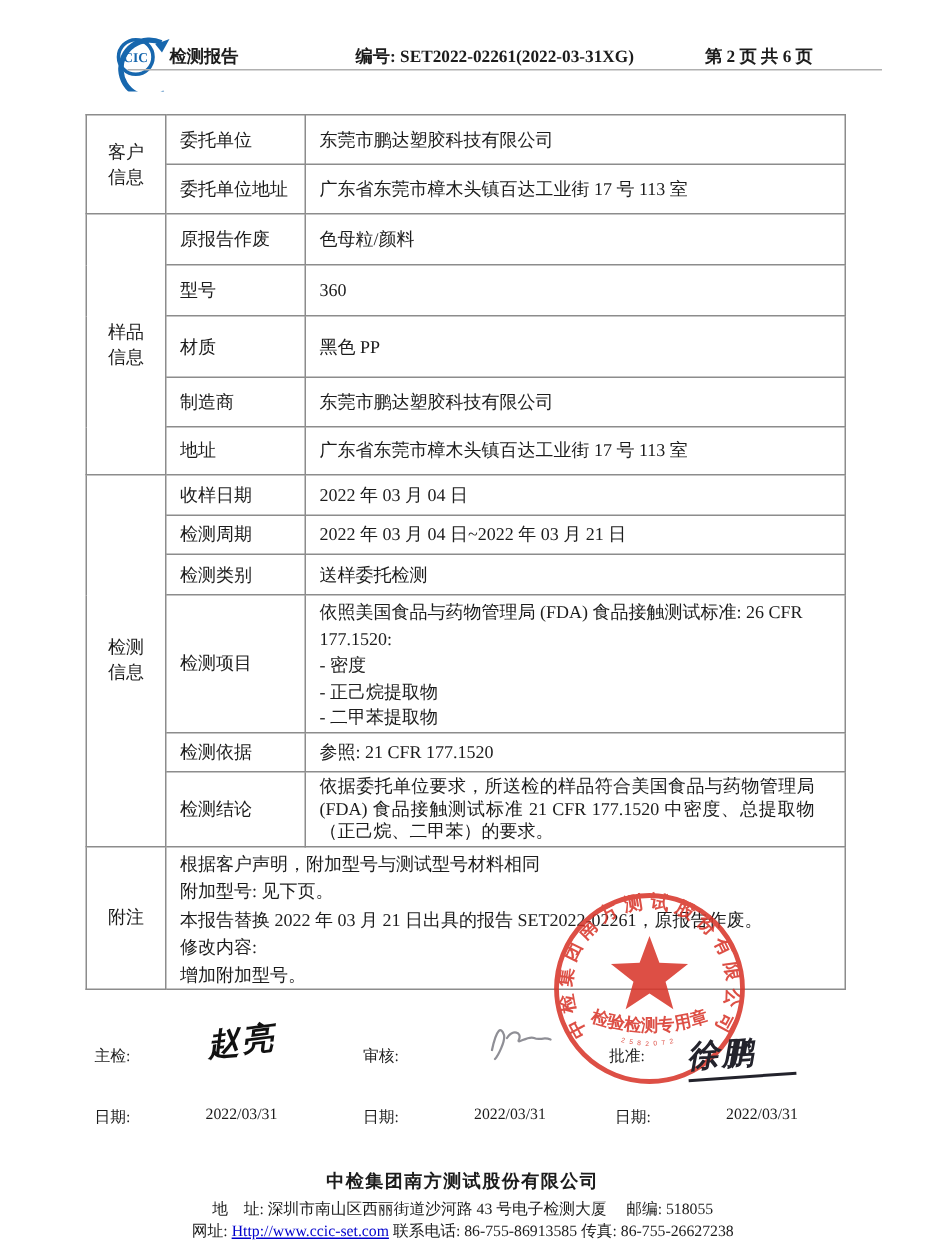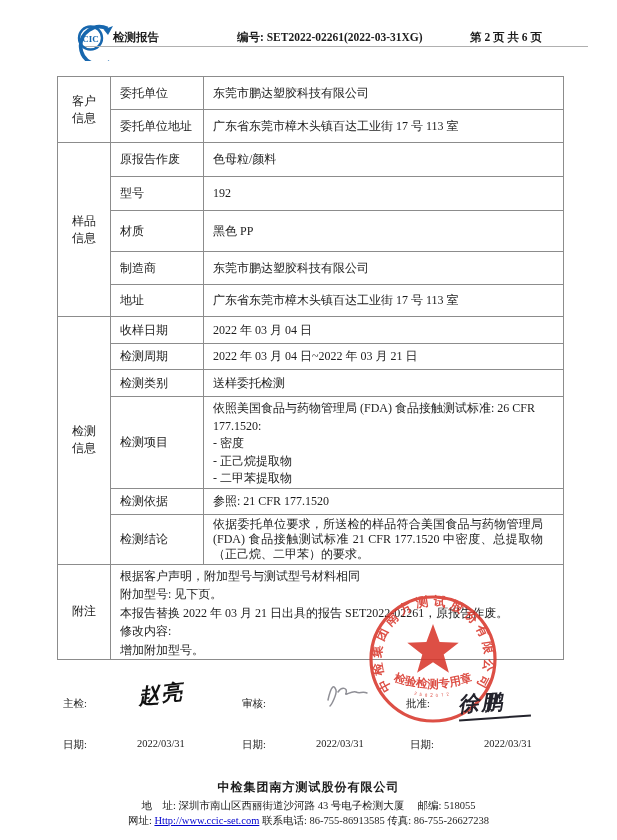--- a/index.html
+++ b/index.html
@@ -121,21 +121,21 @@
       <tr style="height:34px">
         <td class="sec" rowspan="5">
           <span class="secline">样品</span>
           <span class="secline">信息</span>
         </td>
         <td class="lbl">原报告作废</td>
         <td class="val">色母粒/颜料</td>
       </tr>
       <tr style="height:34px">
         <td class="lbl">型号</td>
-        <td class="val">192</td>
+        <td class="val">360</td>
       </tr>
       <tr style="height:41px">
         <td class="lbl">材质</td>
         <td class="val">黑色 PP</td>
       </tr>
       <tr style="height:33px">
         <td class="lbl">制造商</td>
         <td class="val">东莞市鹏达塑胶科技有限公司</td>
       </tr>
       <tr style="height:32px">

